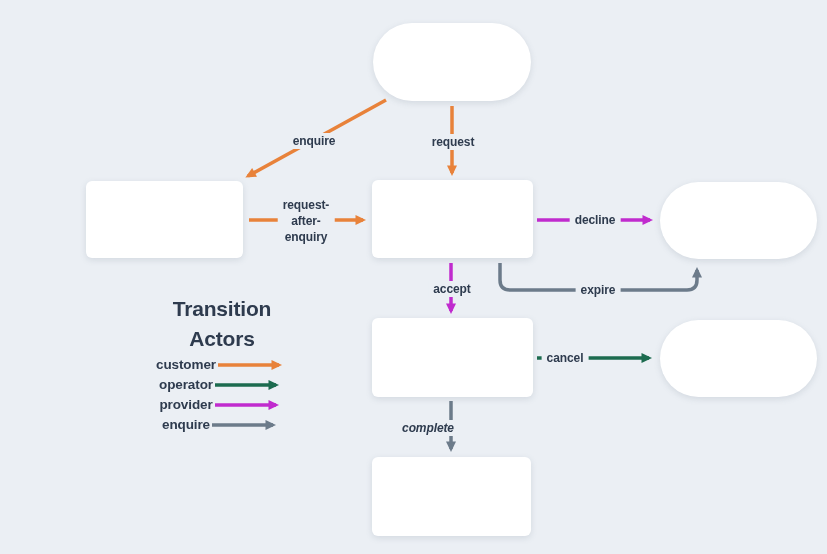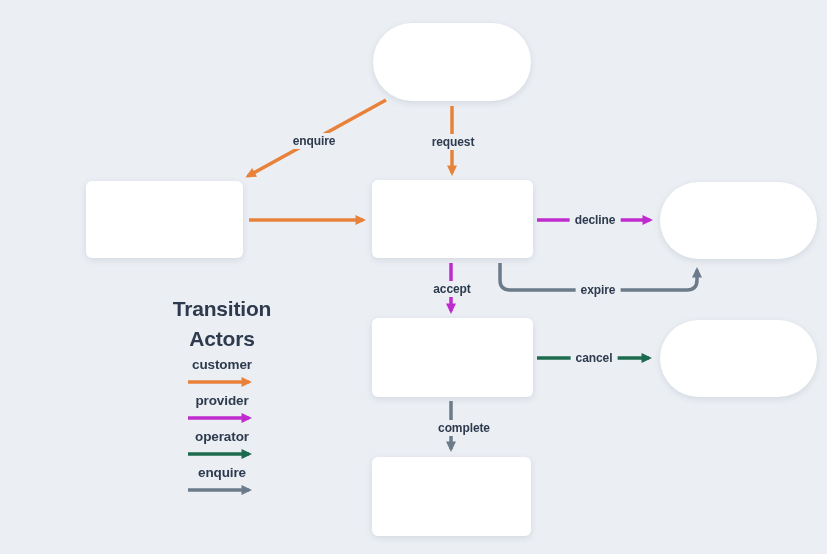--- a/index.html
+++ b/index.html
@@ -42,21 +42,21 @@
   #legend {
     position: absolute;
     left: 118px; top: 294px; width: 124px;
     z-index: 3;
     display: flex; flex-direction: column; align-items: center;
   }
   .legend-title-line {
     font-size: 21px; font-weight: bold; color: #2E3B4E;
     line-height: 30px; text-align: right; letter-spacing: -0.2px;
   }
-  .legend-item { display: flex; flex-direction: column; align-items: center; margin-top: 2px; }
+  .legend-item { display: flex; flex-direction: row; align-items: center; margin-top: 2px; }
   .legend-item-label {
     font-size: 13.5px; font-weight: bold; color: #2E3B4E;
     line-height: 18px; letter-spacing: -0.1px;
   }
   .legend-arrow { display: block; height: 16px; width: 72px; }
 </style>
 </head>
 <body>
 
 <div id="canvas">
@@ -90,46 +90,51 @@
     <line x1="207" y1="220" x2="321" y2="220" stroke-width="3.5" marker-end="url(#mk-customer)" stroke="#E8823A"></line>
     <line x1="495" y1="220" x2="608" y2="220" stroke-width="3.5" marker-end="url(#mk-provider)" stroke="#C02BCE"></line>
     <line x1="409" y1="263" x2="409" y2="311" stroke-width="3.5" marker-end="url(#mk-provider)" stroke="#C02BCE"></line>
     <path d="M458,263 L458,280 Q458,290 468,290 L645,290 Q655,290 655,280 L655,270" fill="none" stroke-width="3.5" marker-end="url(#mk-system)" stroke="#6C7B8A"></path>
     <line x1="495" y1="358" x2="607" y2="358" stroke-width="3.5" marker-end="url(#mk-operator)" stroke="#1C6B4F"></line>
     <line x1="409" y1="401" x2="409" y2="449" stroke-width="3.5" marker-end="url(#mk-system)" stroke="#6C7B8A"></line>
   </svg>
 
   <span class="t-label" style="left:272px; top:141px;">enquire</span>
   <span class="t-label" style="left:411px; top:142px;">request</span>
+  <span class="t-label multi" style="left:264px; top:221px;">
+    <span style="display:block">request-</span>
+    <span style="display:block">after-</span>
+    <span style="display:block">enquiry</span>
+  </span>
   <span class="t-label" style="left:553px; top:220px;">decline</span>
   <span class="t-label" style="left:410px; top:289px;">accept</span>
   <span class="t-label" style="left:556px; top:290px;">expire</span>
-  <span class="t-label" style="left:552px; top:358px;">cancel</span>
-  <span class="t-label" style="left:422px; top:428px;">complete</span>
+  <span class="t-label" style="left:523px; top:358px;">cancel</span>
+  <span class="t-label" style="left:386px; top:428px;font-style:italic;">complete</span>
 
   <div id="legend">
     <div class="legend-title-line">Transition</div>
     <div class="legend-title-line">Actors</div>
 
     <div class="legend-item">
       <span class="legend-item-label">customer</span>
       <svg class="legend-arrow" width="72" height="16">
         <line x1="2" y1="8" x2="63" y2="8" stroke-width="3.5" marker-end="url(#mk-customer)" stroke="#E8823A"></line>
       </svg>
     </div>
     <div class="legend-item">
+      <span class="legend-item-label">operator</span>
+      <svg class="legend-arrow" width="72" height="16">
+        <line x1="2" y1="8" x2="63" y2="8" stroke-width="3.5" marker-end="url(#mk-operator)" stroke="#1C6B4F"></line>
+      </svg>
+    </div>
+    <div class="legend-item">
       <span class="legend-item-label">provider</span>
       <svg class="legend-arrow" width="72" height="16">
         <line x1="2" y1="8" x2="63" y2="8" stroke-width="3.5" marker-end="url(#mk-provider)" stroke="#C02BCE"></line>
-      </svg>
-    </div>
-    <div class="legend-item">
-      <span class="legend-item-label">operator</span>
-      <svg class="legend-arrow" width="72" height="16">
-        <line x1="2" y1="8" x2="63" y2="8" stroke-width="3.5" marker-end="url(#mk-operator)" stroke="#1C6B4F"></line>
       </svg>
     </div>
     <div class="legend-item">
       <span class="legend-item-label">enquire</span>
       <svg class="legend-arrow" width="72" height="16">
         <line x1="2" y1="8" x2="63" y2="8" stroke-width="3.5" marker-end="url(#mk-system)" stroke="#6C7B8A"></line>
       </svg>
     </div>
   </div>
 

